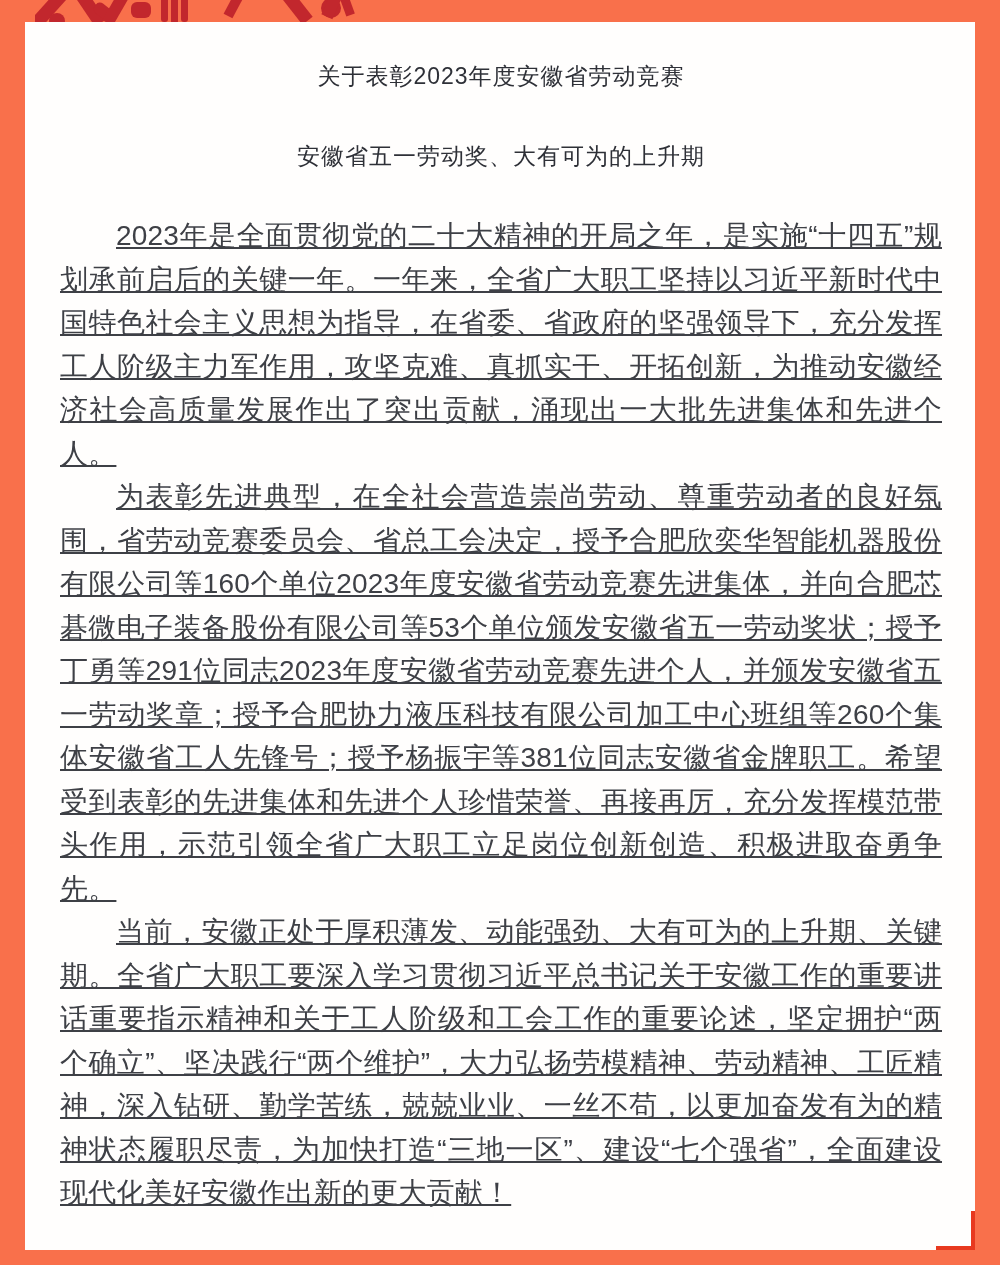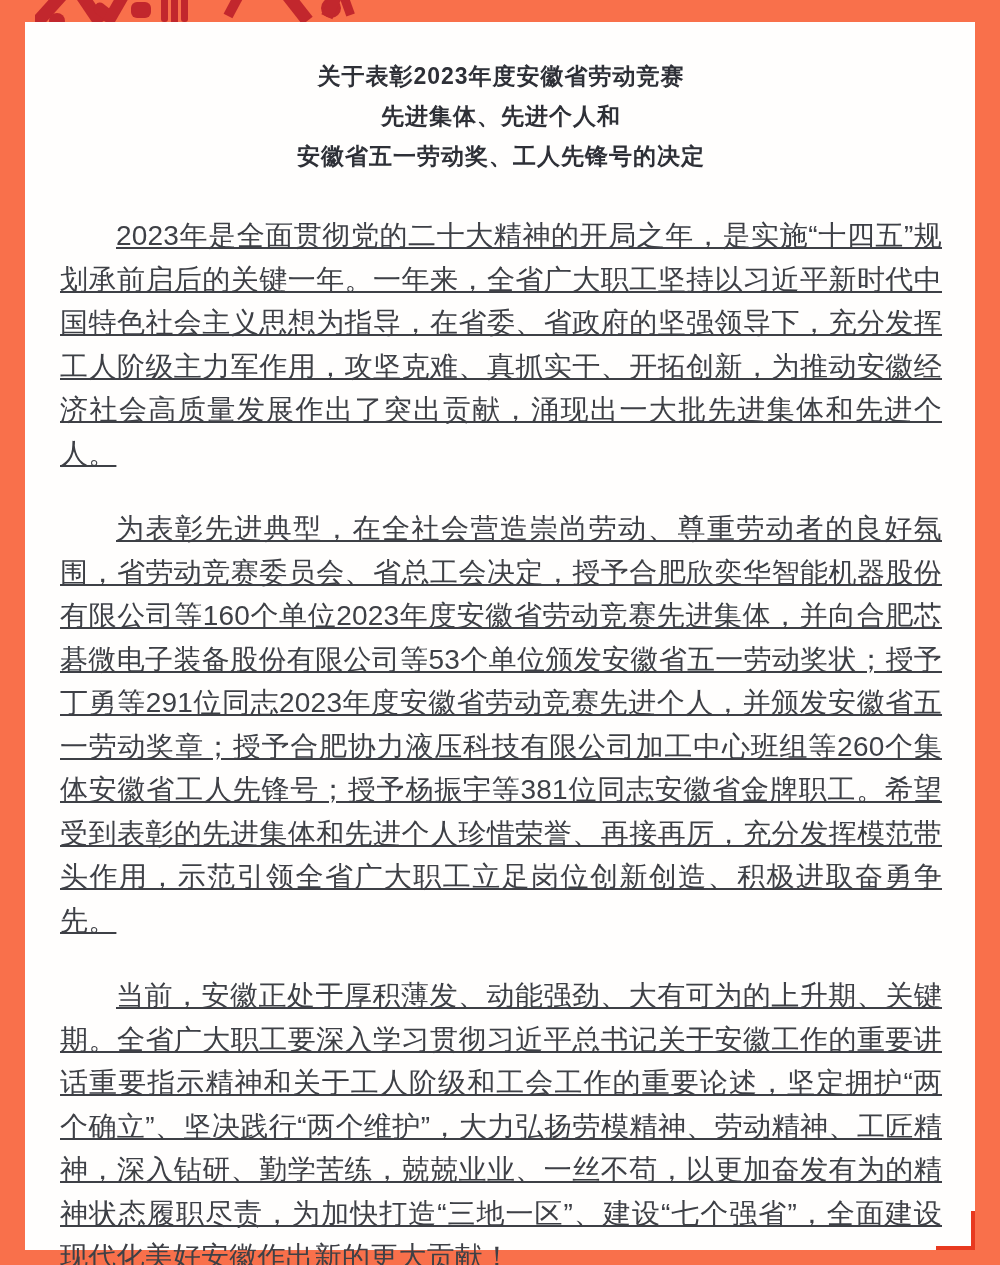--- a/index.html
+++ b/index.html
@@ -45,21 +45,21 @@
     width: 35px;
     height: 35px;
     border-right: 4px solid #E8391F;
     border-bottom: 4px solid #E8391F;
   }
 
   .doc-title {
     margin: 0;
     text-align: center;
     font-size: 23px;
-    font-weight: bold;
+    font-weight: normal;
     line-height: 40px;
     letter-spacing: 1px;
     color: #2E3037;
   }
 
   .doc-body {
     margin-top: 38px;
   }
 
   .doc-body p {
@@ -67,21 +67,20 @@
     font-size: 28px;
     line-height: 43.5px;
     color: #3E4046;
     text-align: justify;
     text-indent: 2em;
     letter-spacing: 0.2px;
     text-decoration: underline;
   }
 
   .doc-body p + p {
-    margin-top: 32px;
   }
 </style>
 </head>
 <body>
 
 <div class="top-deco">
   <svg width="330" height="30" viewBox="0 0 330 30" xmlns="http://www.w3.org/2000/svg">
     <g fill="#C2272D">
       <rect x="12" y="-22" width="13" height="52" transform="rotate(42 18 4)"></rect>
       <rect x="44" y="-26" width="13" height="54" transform="rotate(-34 50 1)"></rect>
@@ -107,22 +106,22 @@
       <rect x="292" y="-12" width="12" height="30" transform="rotate(24 298 3)"></rect>
       <rect x="306" y="-14" width="9" height="30" transform="rotate(-20 310 1)"></rect>
     </g>
   </svg>
 </div>
 
 <div class="card">
 
   <h1 class="doc-title">
     <span>关于表彰2023年度安徽省劳动竞赛</span><br>
-    <span>先进集体、先进个人和</span><br>
-    <span>安徽省五一劳动奖、工人先锋号的决定</span>
+    <br>
+    <span>安徽省五一劳动奖、大有可为的上升期</span>
   </h1>
 
   <div class="doc-body">
     <p>2023年是全面贯彻党的二十大精神的开局之年，是实施“十四五”规划承前启后的关键一年。一年来，全省广大职工坚持以习近平新时代中国特色社会主义思想为指导，在省委、省政府的坚强领导下，充分发挥工人阶级主力军作用，攻坚克难、真抓实干、开拓创新，为推动安徽经济社会高质量发展作出了突出贡献，涌现出一大批先进集体和先进个人。</p>
     <p>为表彰先进典型，在全社会营造崇尚劳动、尊重劳动者的良好氛围，省劳动竞赛委员会、省总工会决定，授予合肥欣奕华智能机器股份有限公司等160个单位2023年度安徽省劳动竞赛先进集体，并向合肥芯碁微电子装备股份有限公司等53个单位颁发安徽省五一劳动奖状；授予丁勇等291位同志2023年度安徽省劳动竞赛先进个人，并颁发安徽省五一劳动奖章；授予合肥协力液压科技有限公司加工中心班组等260个集体安徽省工人先锋号；授予杨振宇等381位同志安徽省金牌职工。希望受到表彰的先进集体和先进个人珍惜荣誉、再接再厉，充分发挥模范带头作用，示范引领全省广大职工立足岗位创新创造、积极进取奋勇争先。</p>
     <p>当前，安徽正处于厚积薄发、动能强劲、大有可为的上升期、关键期。全省广大职工要深入学习贯彻习近平总书记关于安徽工作的重要讲话重要指示精神和关于工人阶级和工会工作的重要论述，坚定拥护“两个确立”、坚决践行“两个维护”，大力弘扬劳模精神、劳动精神、工匠精神，深入钻研、勤学苦练，兢兢业业、一丝不苟，以更加奋发有为的精神状态履职尽责，为加快打造“三地一区”、建设“七个强省”，全面建设现代化美好安徽作出新的更大贡献！</p>
   </div>
 
   <div class="corner-accent"></div>
 </div>

